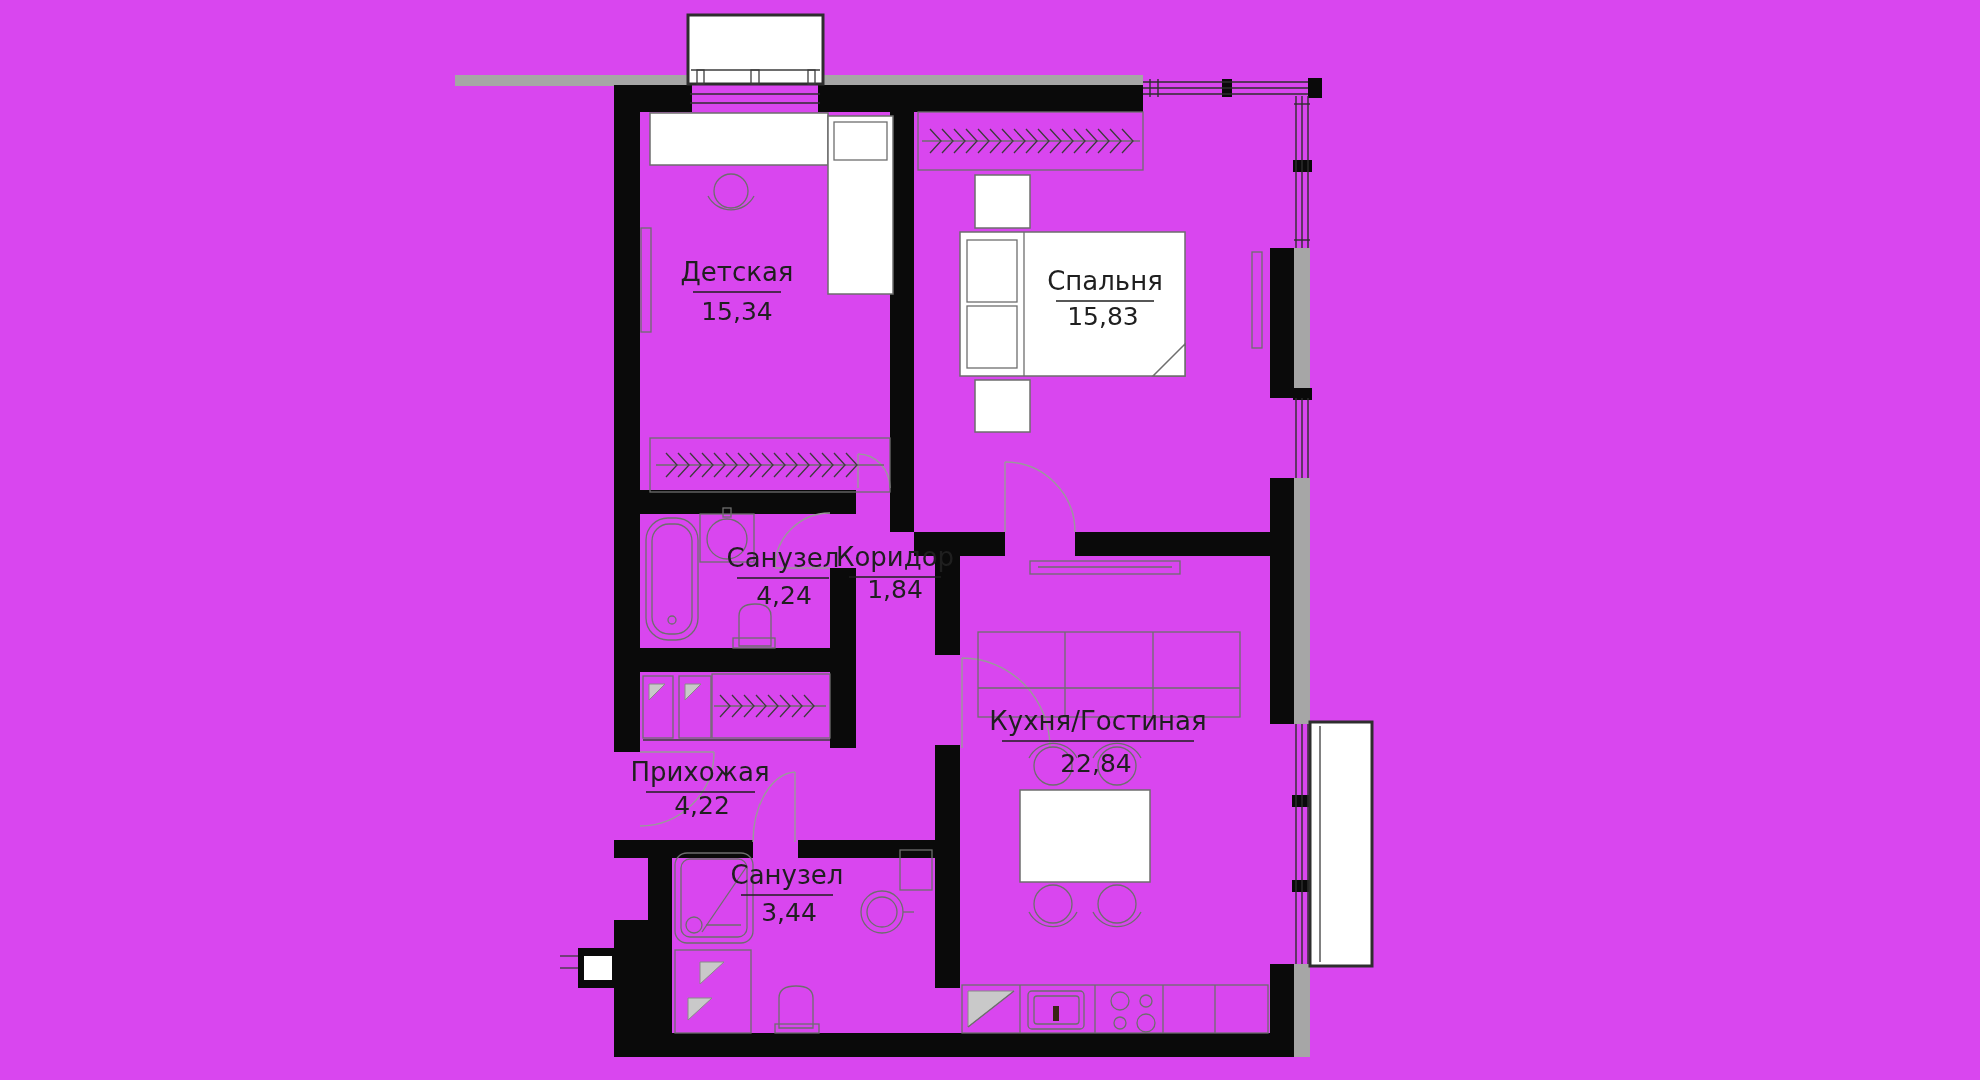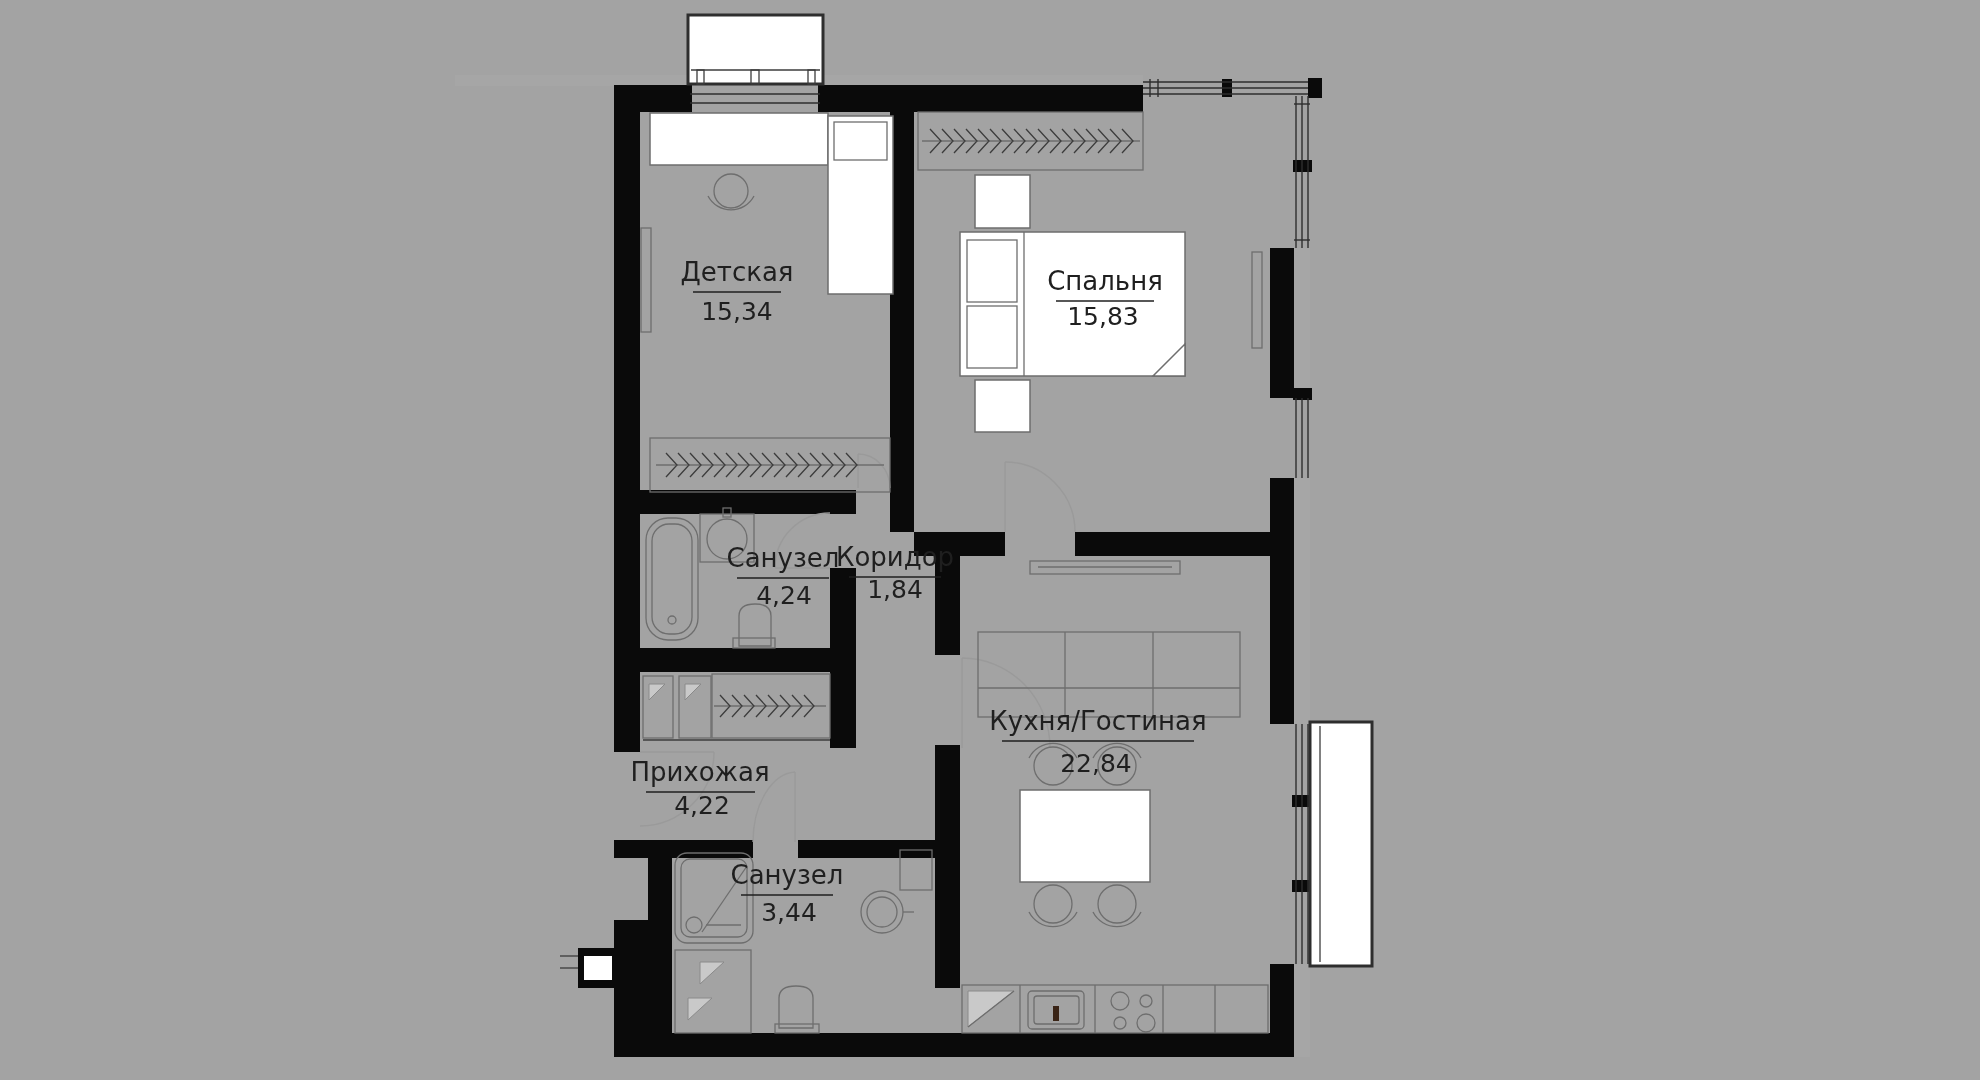--- a/index.html
+++ b/index.html
@@ -1,16 +1,16 @@
 <!DOCTYPE html>
 <html><head>
 <meta charset="utf-8">
 <style>
   html,body{margin:0;padding:0;background:#ffffff;}
-  .stage{position:relative;width:1980px;height:1080px;background:#a3a3a3;overflow:hidden;
+  .stage{position:relative;width:1980px;height:1080px;background:#d946ef;overflow:hidden;
          font-family:"DejaVu Sans",sans-serif;}
   svg{position:absolute;left:0;top:0;}
   .wall{fill:#0a0a0a;stroke:none;}
   .facade{fill:#a6a6a6;stroke:none;}
   .thin{stroke:#3c3c3c;stroke-width:1.3;fill:none;}
   .furn{stroke:#6e6e6e;stroke-width:1.5;fill:#ffffff;}
   .furnline{stroke:#6e6e6e;stroke-width:1.3;fill:none;}
   .door{stroke:#9a9a9a;stroke-width:1.4;fill:none;}
   .win{stroke:#2e2e2e;stroke-width:1.4;fill:none;}
   .balc{stroke:#2e2e2e;stroke-width:3;fill:#ffffff;}

